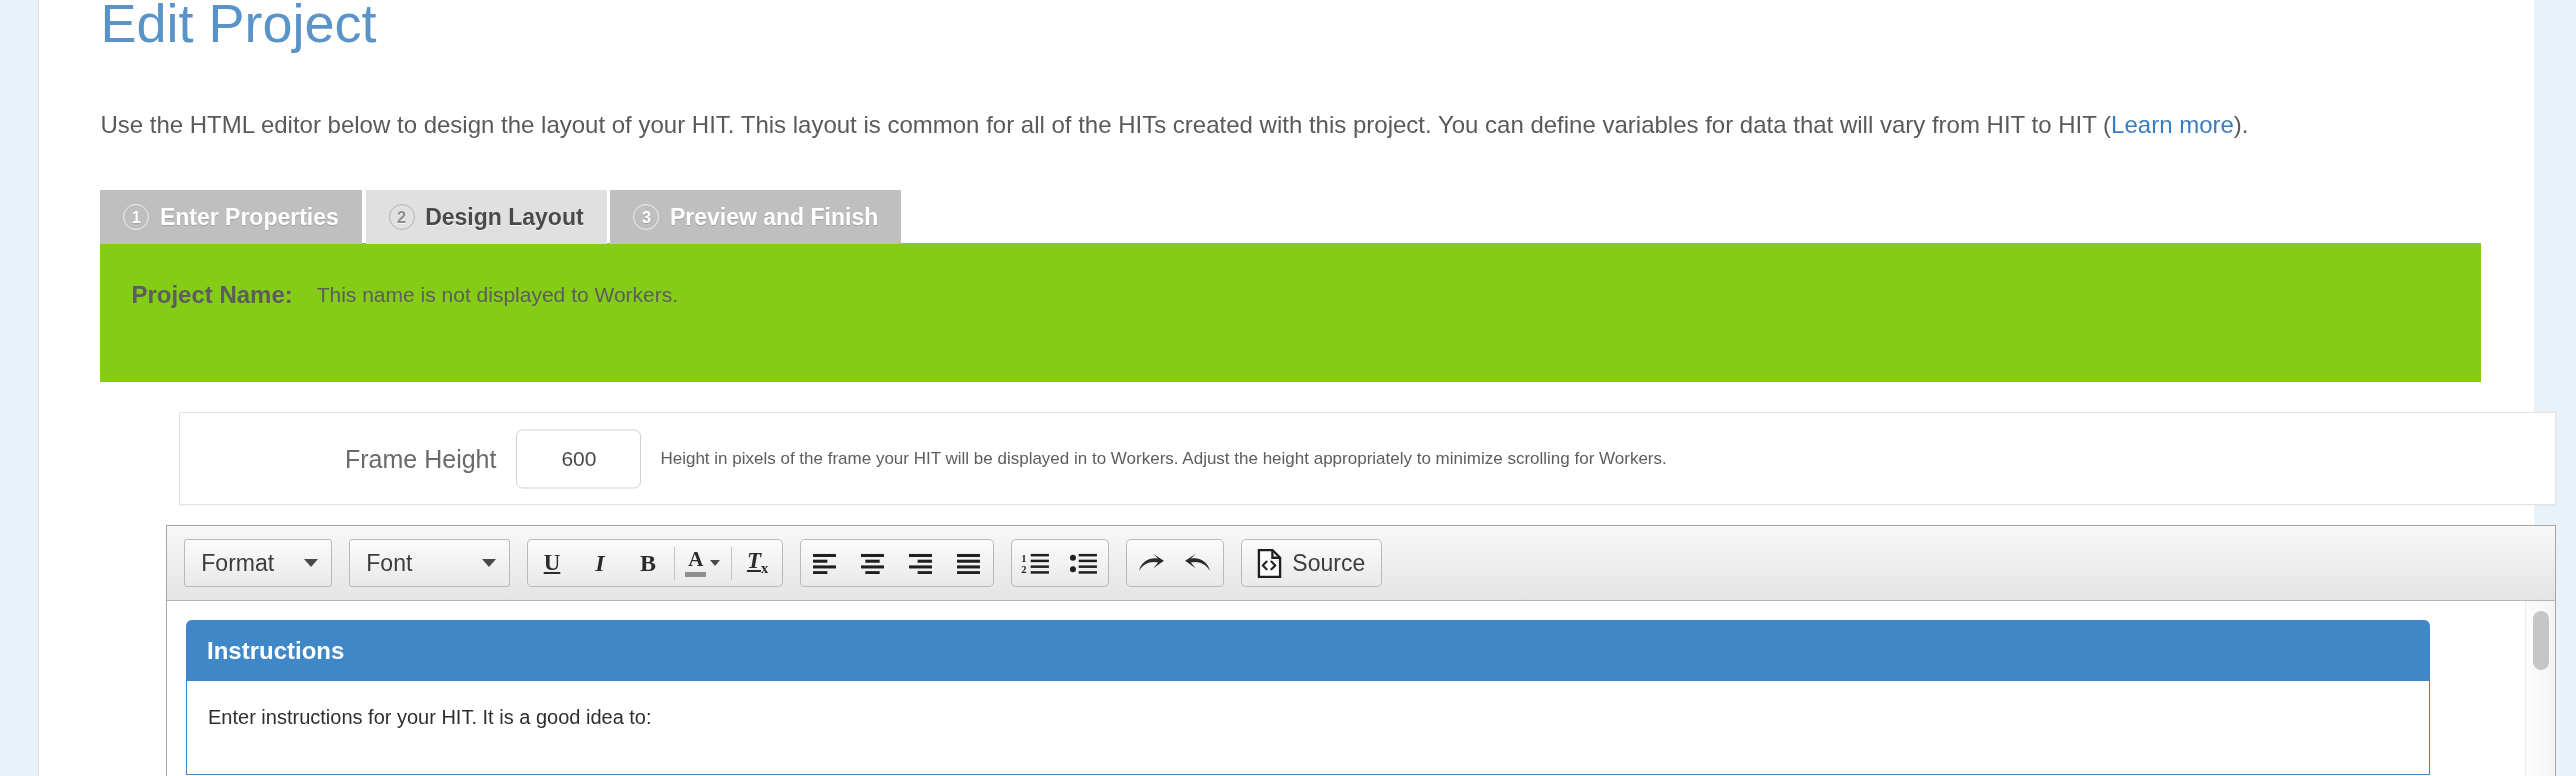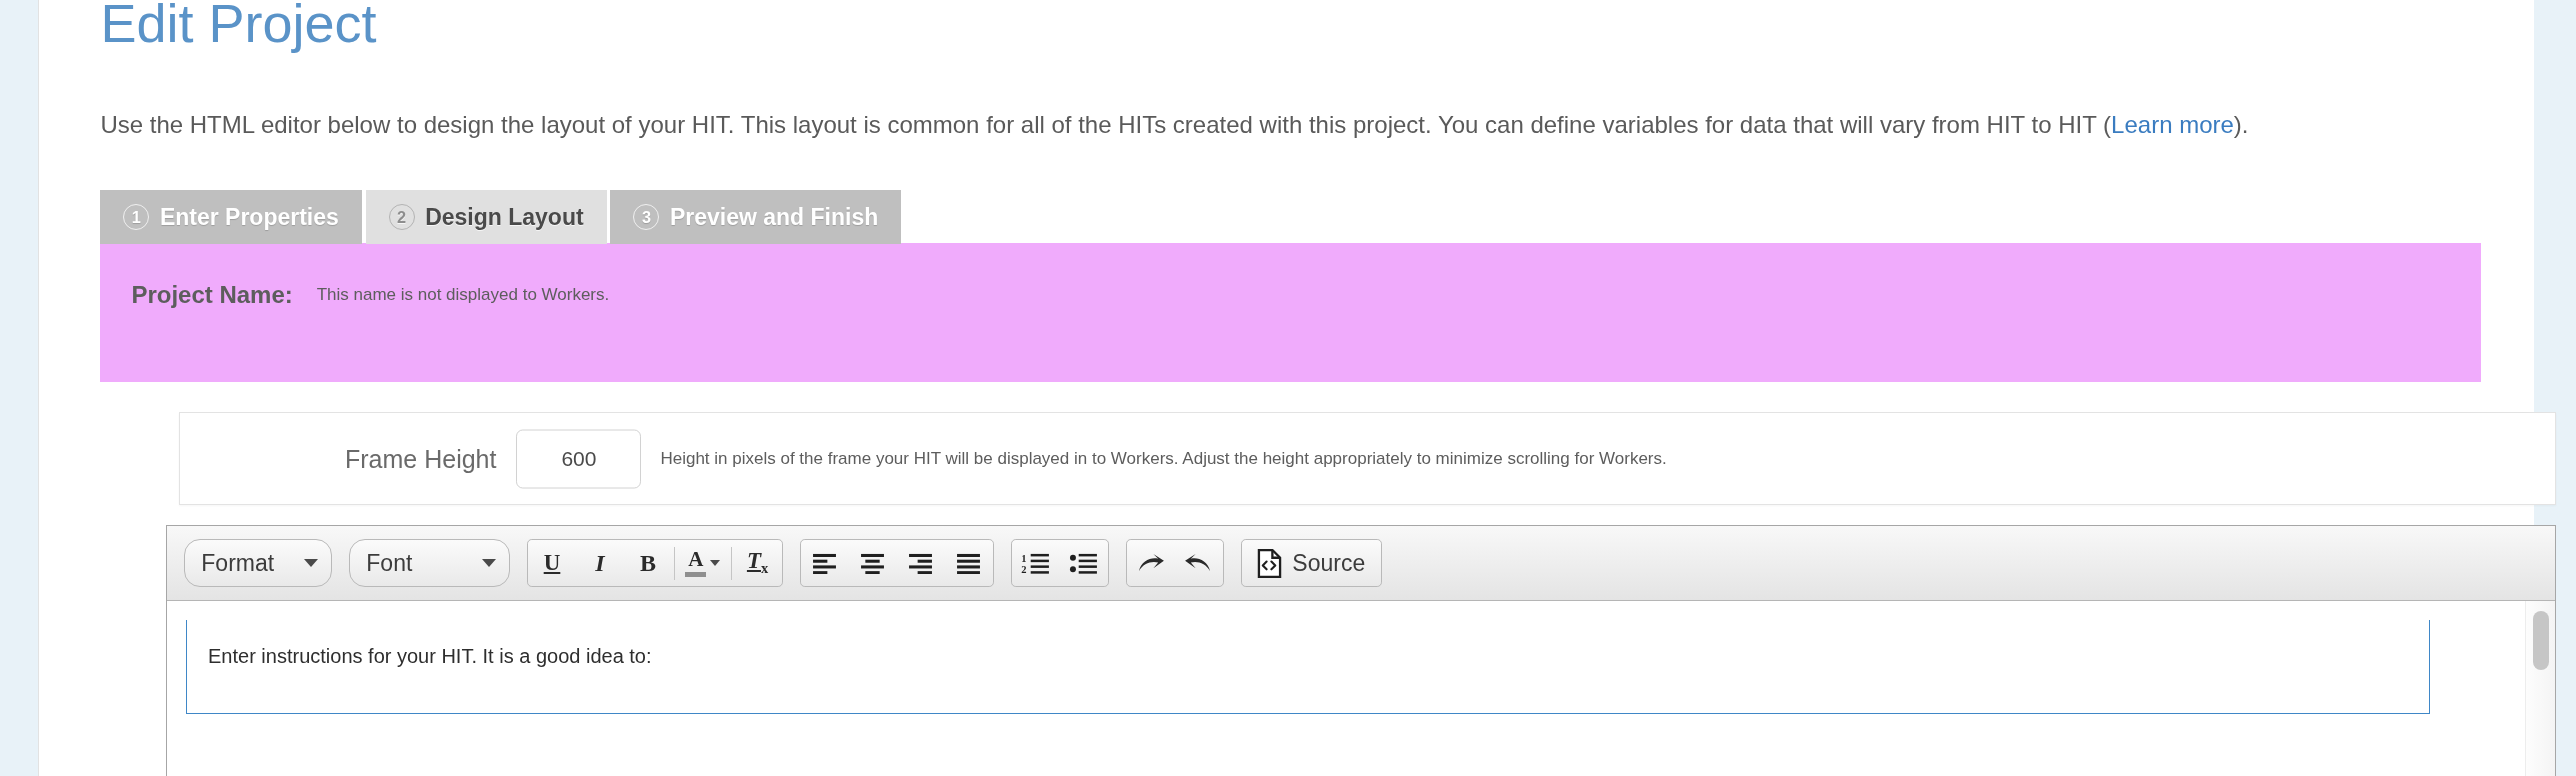--- a/index.html
+++ b/index.html
@@ -116,21 +116,21 @@
     color: #8d8d8d;
   }
 
   
   .props-panel {
     position: absolute;
     top: 243px;
     left: 13.4px;
     width: 2381px;
     height: 139px;
-    background: #f0abfc;
+    background: #84cc16;
   }
   .props-row {
     position: absolute;
     top: 38px;
     left: 0;
     display: flex;
     align-items: center;
   }
   .props-label {
     font-size: 24px;
@@ -146,21 +146,21 @@
     border: 1px solid #cdcdcd;
     border-radius: 4.8px;
     background: #ffffff;
     font-size: 24px;
     color: #3b3b3b;
     padding: 0 11.5px;
     font-family: "Liberation Sans", sans-serif;
     outline: none;
   }
   .props-hint {
-    font-size: 17px;
+    font-size: 21px;
     color: #5d5d5d;
     margin-left: 10.5px;
     white-space: nowrap;
   }
 
   
   .frame-box {
     position: absolute;
     top: 412px;
     left: 92px;
@@ -248,21 +248,21 @@
   .tb-sep {
     width: 1px;
     height: 33px;
     background: #c5c5c5;
     margin: 0 1.9px;
   }
   .tb-select {
     height: 48px;
     min-width: 148px;
     border: 1px solid #b9b9b9;
-    border-radius: 16px;
+    border-radius: 3px;
     background: linear-gradient(to bottom, #fbfbfb 0%, #e9e9e9 100%);
     display: flex;
     align-items: center;
     justify-content: space-between;
     padding: 0 13.4px 0 16.3px;
     font-size: 23px;
     color: #3c3c3c;
     cursor: pointer;
     user-select: none;
   }
@@ -514,20 +514,23 @@
               <path d="M10 13 L6 17 L10 21" fill="none" stroke="#1f1f1f" stroke-width="2.2" stroke-linecap="round" stroke-linejoin="round"></path>
               <path d="M15 13 L19 17 L15 21" fill="none" stroke="#1f1f1f" stroke-width="2.2" stroke-linecap="round" stroke-linejoin="round"></path>
             </svg>
             <span>Source</span>
           </div>
 
         </div>
 
         <div class="editor-body">
           <div class="instr-panel">
+            <div class="instr-head">
+              <span>Instructions</span>
+            </div>
             <div class="instr-body">
               <span>Enter instructions for your HIT. It is a good idea to:</span>
             </div>
           </div>
           <div class="ed-scroll-track">
             <div class="ed-scroll-thumb"></div>
           </div>
         </div>
 
       </div>

